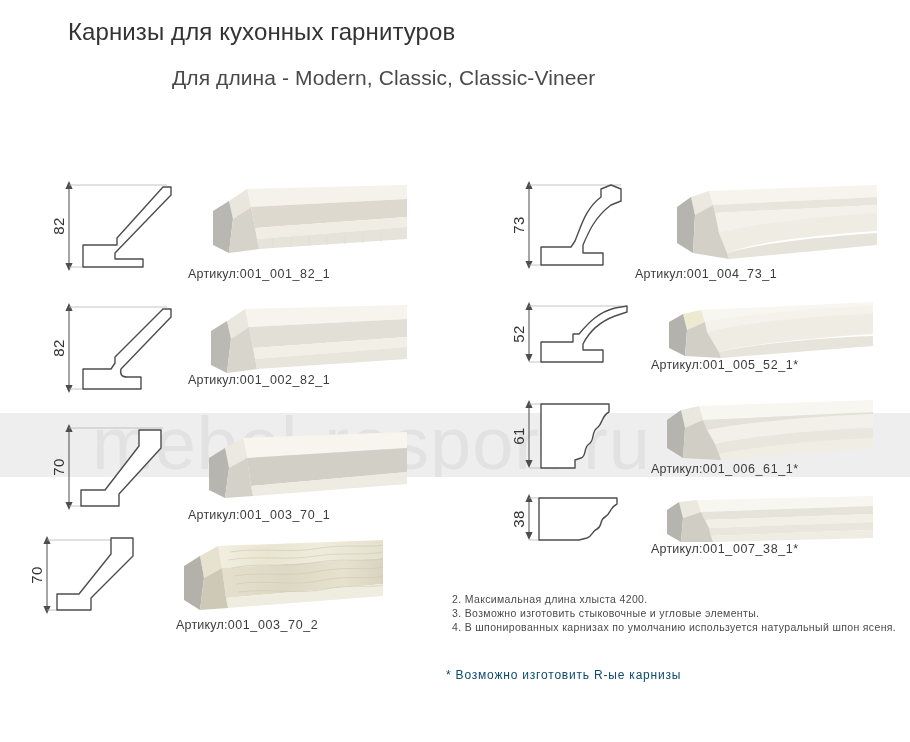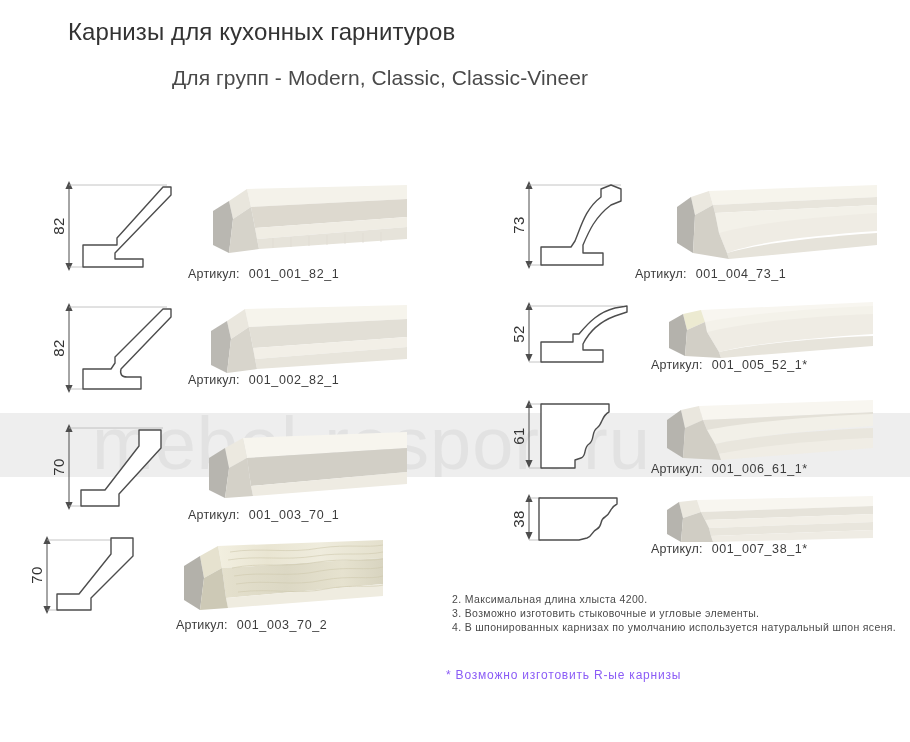--- a/index.html
+++ b/index.html
@@ -88,21 +88,20 @@
     position: absolute;
     font-size: 12.5px;
     color: #3c3c3c;
     white-space: nowrap;
     letter-spacing: 0.2px;
   }
   .caption-key {
     letter-spacing: 0.2px;
   }
   .caption-val {
-    margin-left: 9px;
     letter-spacing: 0.6px;
   }
 
   
   .notes {
     position: absolute;
     left: 452px;
     top: 592px;
     z-index: 3;
   }
@@ -111,21 +110,21 @@
     color: #4a4a4a;
     line-height: 14.2px;
     white-space: nowrap;
     letter-spacing: 0.35px;
   }
   .footnote {
     position: absolute;
     left: 446px;
     top: 668px;
     font-size: 12px;
-    color: #8b5cf6;
+    color: #0c4a6e;
     white-space: nowrap;
     letter-spacing: 0.8px;
     z-index: 3;
   }
 
   svg { display: block; overflow: visible; }
   .dim-text {
     font-family: "Liberation Sans", sans-serif;
     font-size: 15px;
     fill: #333333;
@@ -133,21 +132,21 @@
   }
 </style>
 </head>
 <body>
 
 <div class="watermark-band">
   <div class="watermark-text">mebel-resport.ru</div>
 </div>
 
 <div class="page-title">Карнизы для кухонных гарнитуров</div>
-<div class="page-subtitle">Для групп - Modern, Classic, Classic-Vineer</div>
+<div class="page-subtitle">Для длина - Modern, Classic, Classic-Vineer</div>
 
 <div class="catalog">
 
   <div class="item" style="left:55px; top:175px; width:380px; height:110px;">
     <div class="item-drawing">
       <svg width="130" height="105" viewBox="0 0 130 105">
         <line x1="14" y1="10" x2="14" y2="92" stroke="#4d4d4d" stroke-width="1"></line>
         <polygon points="14,6 10.4,14 17.6,14" fill="#4d4d4d"></polygon>
         <polygon points="14,96 10.4,88 17.6,88" fill="#4d4d4d"></polygon>
         <line x1="14" y1="10" x2="112" y2="10" stroke="#b5b5b5" stroke-width="0.8"></line>

